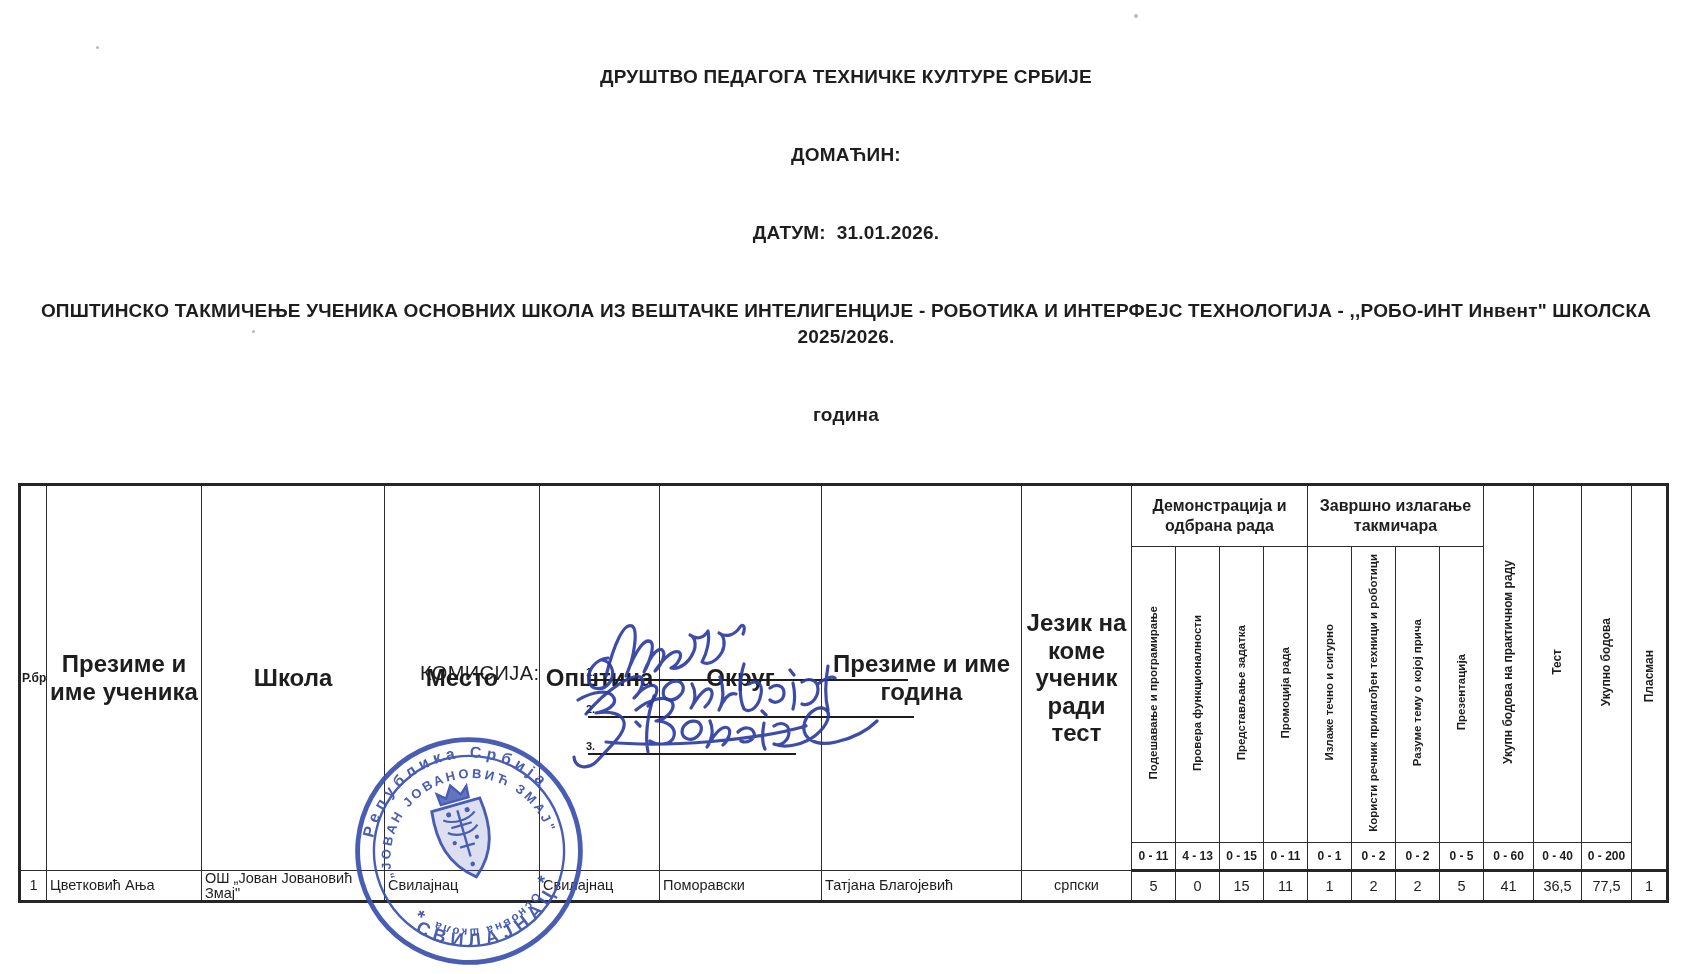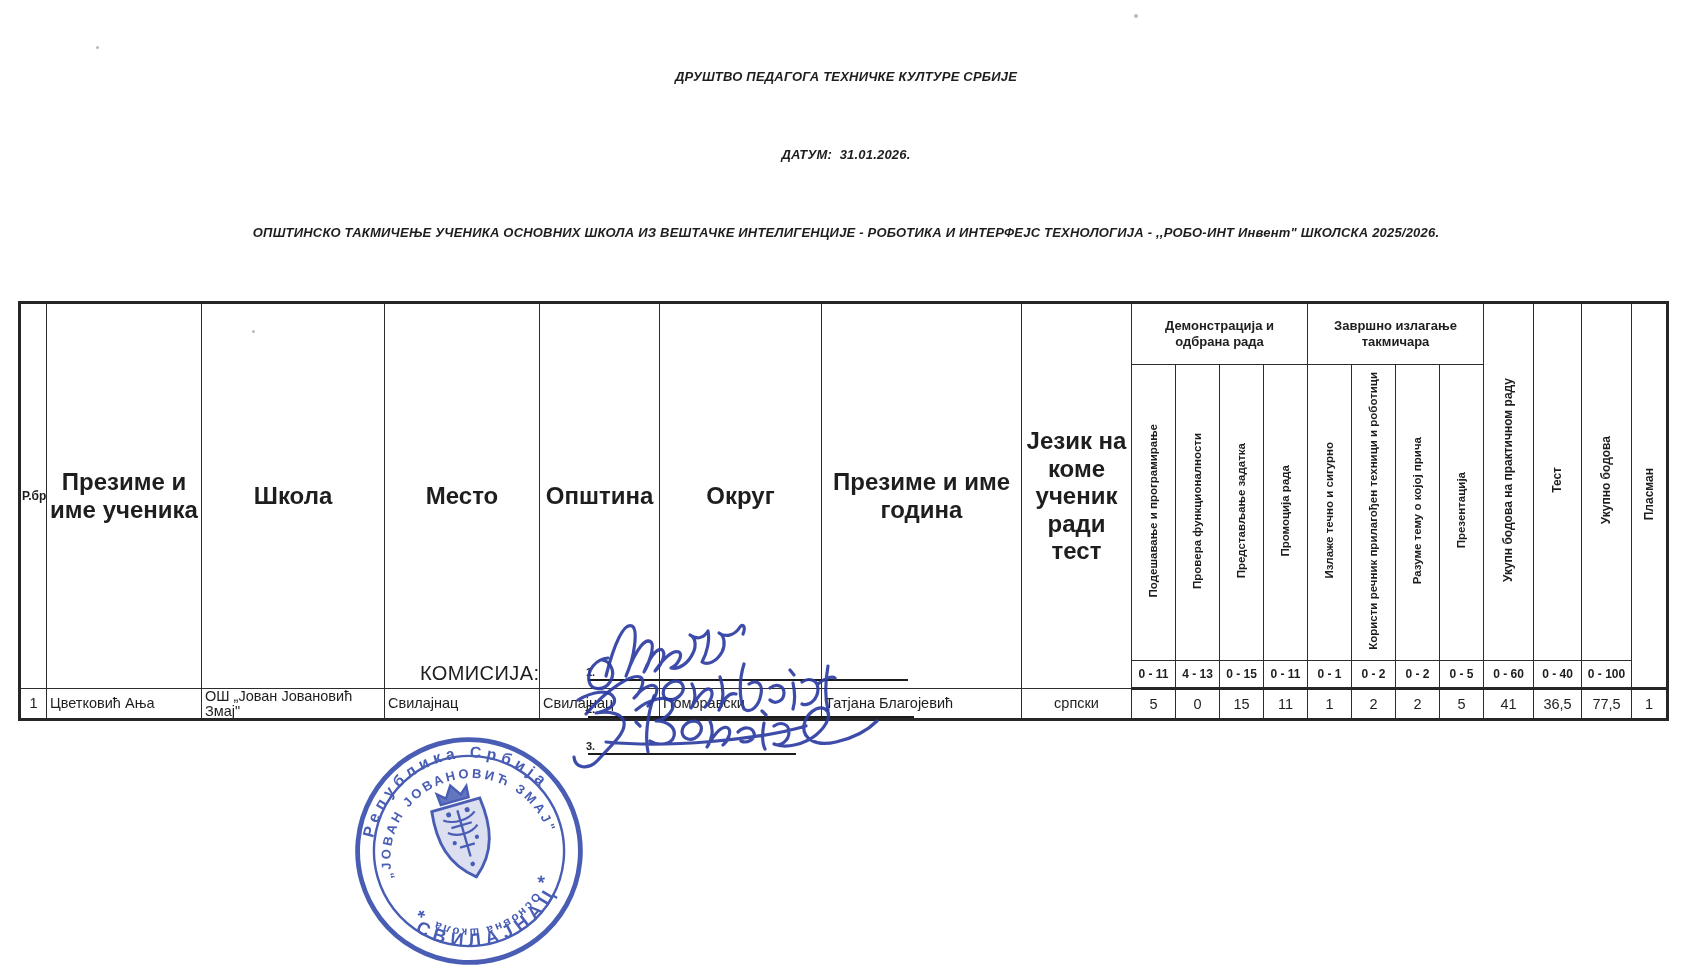--- a/index.html
+++ b/index.html
@@ -1,32 +1,32 @@
 <!DOCTYPE html>
 <html><head>
 <meta charset="utf-8">
 <style>
   html,body{margin:0;padding:0;background:#ffffff;}
   body{width:1692px;height:974px;position:relative;overflow:hidden;
        font-family:"Liberation Sans",sans-serif;color:#1e1e1e;}
   .doc-header{padding-top:12px;text-align:center;font-weight:bold;
-              font-size:13px;line-height:26px;white-space:pre-wrap;font-style:italic;}
+              font-size:19px;line-height:26px;white-space:pre-wrap;}
   .doc-header div{letter-spacing:.2px;}
   table.results{border-collapse:collapse;table-layout:fixed;
                 margin:3px 0 0 18px;width:1648px;
                 border:3px solid #262626;}
   .results th,.results td{border:1.8px solid #2c2c2c;overflow:hidden;
                 padding:0 3px;background:#fff;}
   .results thead th{font-weight:bold;text-align:center;vertical-align:middle;}
   tr.group-row{height:62px;}
   tr.criteria-row{height:296px;}
   tr.range-row{height:28px;}
   th.main{font-size:24px;line-height:1.15;}
   th.rbr{font-size:12px;padding:0 1px;}
-  th.grp{font-size:13px;line-height:1.25;padding:2px 6px;}
+  th.grp{font-size:16px;line-height:1.25;padding:2px 6px;}
   th.vert{padding:4px 1px;}
   .vspan{writing-mode:vertical-rl;transform:rotate(180deg);
          display:inline-block;max-height:286px;font-size:11.5px;
          line-height:1.18;font-weight:bold;}
   .vspan.tall{max-height:352px;font-size:12px;}
   th.range{font-size:12px;border-bottom:3px solid #262626;}
   .results tbody td{height:26px;font-size:14.5px;line-height:1;}
   .results tbody td.left{text-align:left;}
   .results tbody td.center{text-align:center;}
   .commission-label{position:absolute;left:420px;top:662px;font-size:20px;
@@ -46,22 +46,24 @@
   .stamp{position:absolute;left:348px;top:730px;width:242px;height:242px;}
   .speck{position:absolute;background:#8a8a8a;border-radius:50%;opacity:.6;}
 </style>
 </head>
 <body>
 
 <div>
 
   <div class="doc-header">
     <div>ДРУШТВО ПЕДАГОГА ТЕХНИЧКЕ КУЛТУРЕ СРБИЈЕ</div>
+    <div>ДОМАЋИН:</div>
     <div>ДАТУМ:  31.01.2026.</div>
     <div>ОПШТИНСКО ТАКМИЧЕЊЕ УЧЕНИКА ОСНОВНИХ ШКОЛА ИЗ ВЕШТАЧКЕ ИНТЕЛИГЕНЦИЈЕ - РОБОТИКА И ИНТЕРФЕЈС ТЕХНОЛОГИЈА - ,,РОБО-ИНТ Инвент" ШКОЛСКА 2025/2026.</div>
+    <div>година</div>
   </div>
 
   <table class="results">
     <colgroup>
       <col style="width:27px">
         <col style="width:155px">
         <col style="width:183px">
       <col style="width:155px">
         <col style="width:120px">
         <col style="width:162px">
@@ -111,21 +113,21 @@
         <th class="range">0 - 11</th>
         <th class="range">4 - 13</th>
         <th class="range">0 - 15</th>
         <th class="range">0 - 11</th>
         <th class="range">0 - 1</th>
         <th class="range">0 - 2</th>
         <th class="range">0 - 2</th>
         <th class="range">0 - 5</th>
         <th class="range">0 - 60</th>
         <th class="range">0 - 40</th>
-        <th class="range">0 - 100</th>
+        <th class="range">0 - 200</th>
       </tr>
     </thead>
     <tbody id="tbody">
         <tr>
           <td class="center">1</td>
           <td class="left">Цветковић Ања</td>
           <td class="left">ОШ „Јован Јовановић Змај"</td>
           <td class="left">Свилајнац</td>
           <td class="left">Свилајнац</td>
           <td class="left">Поморавски</td>

